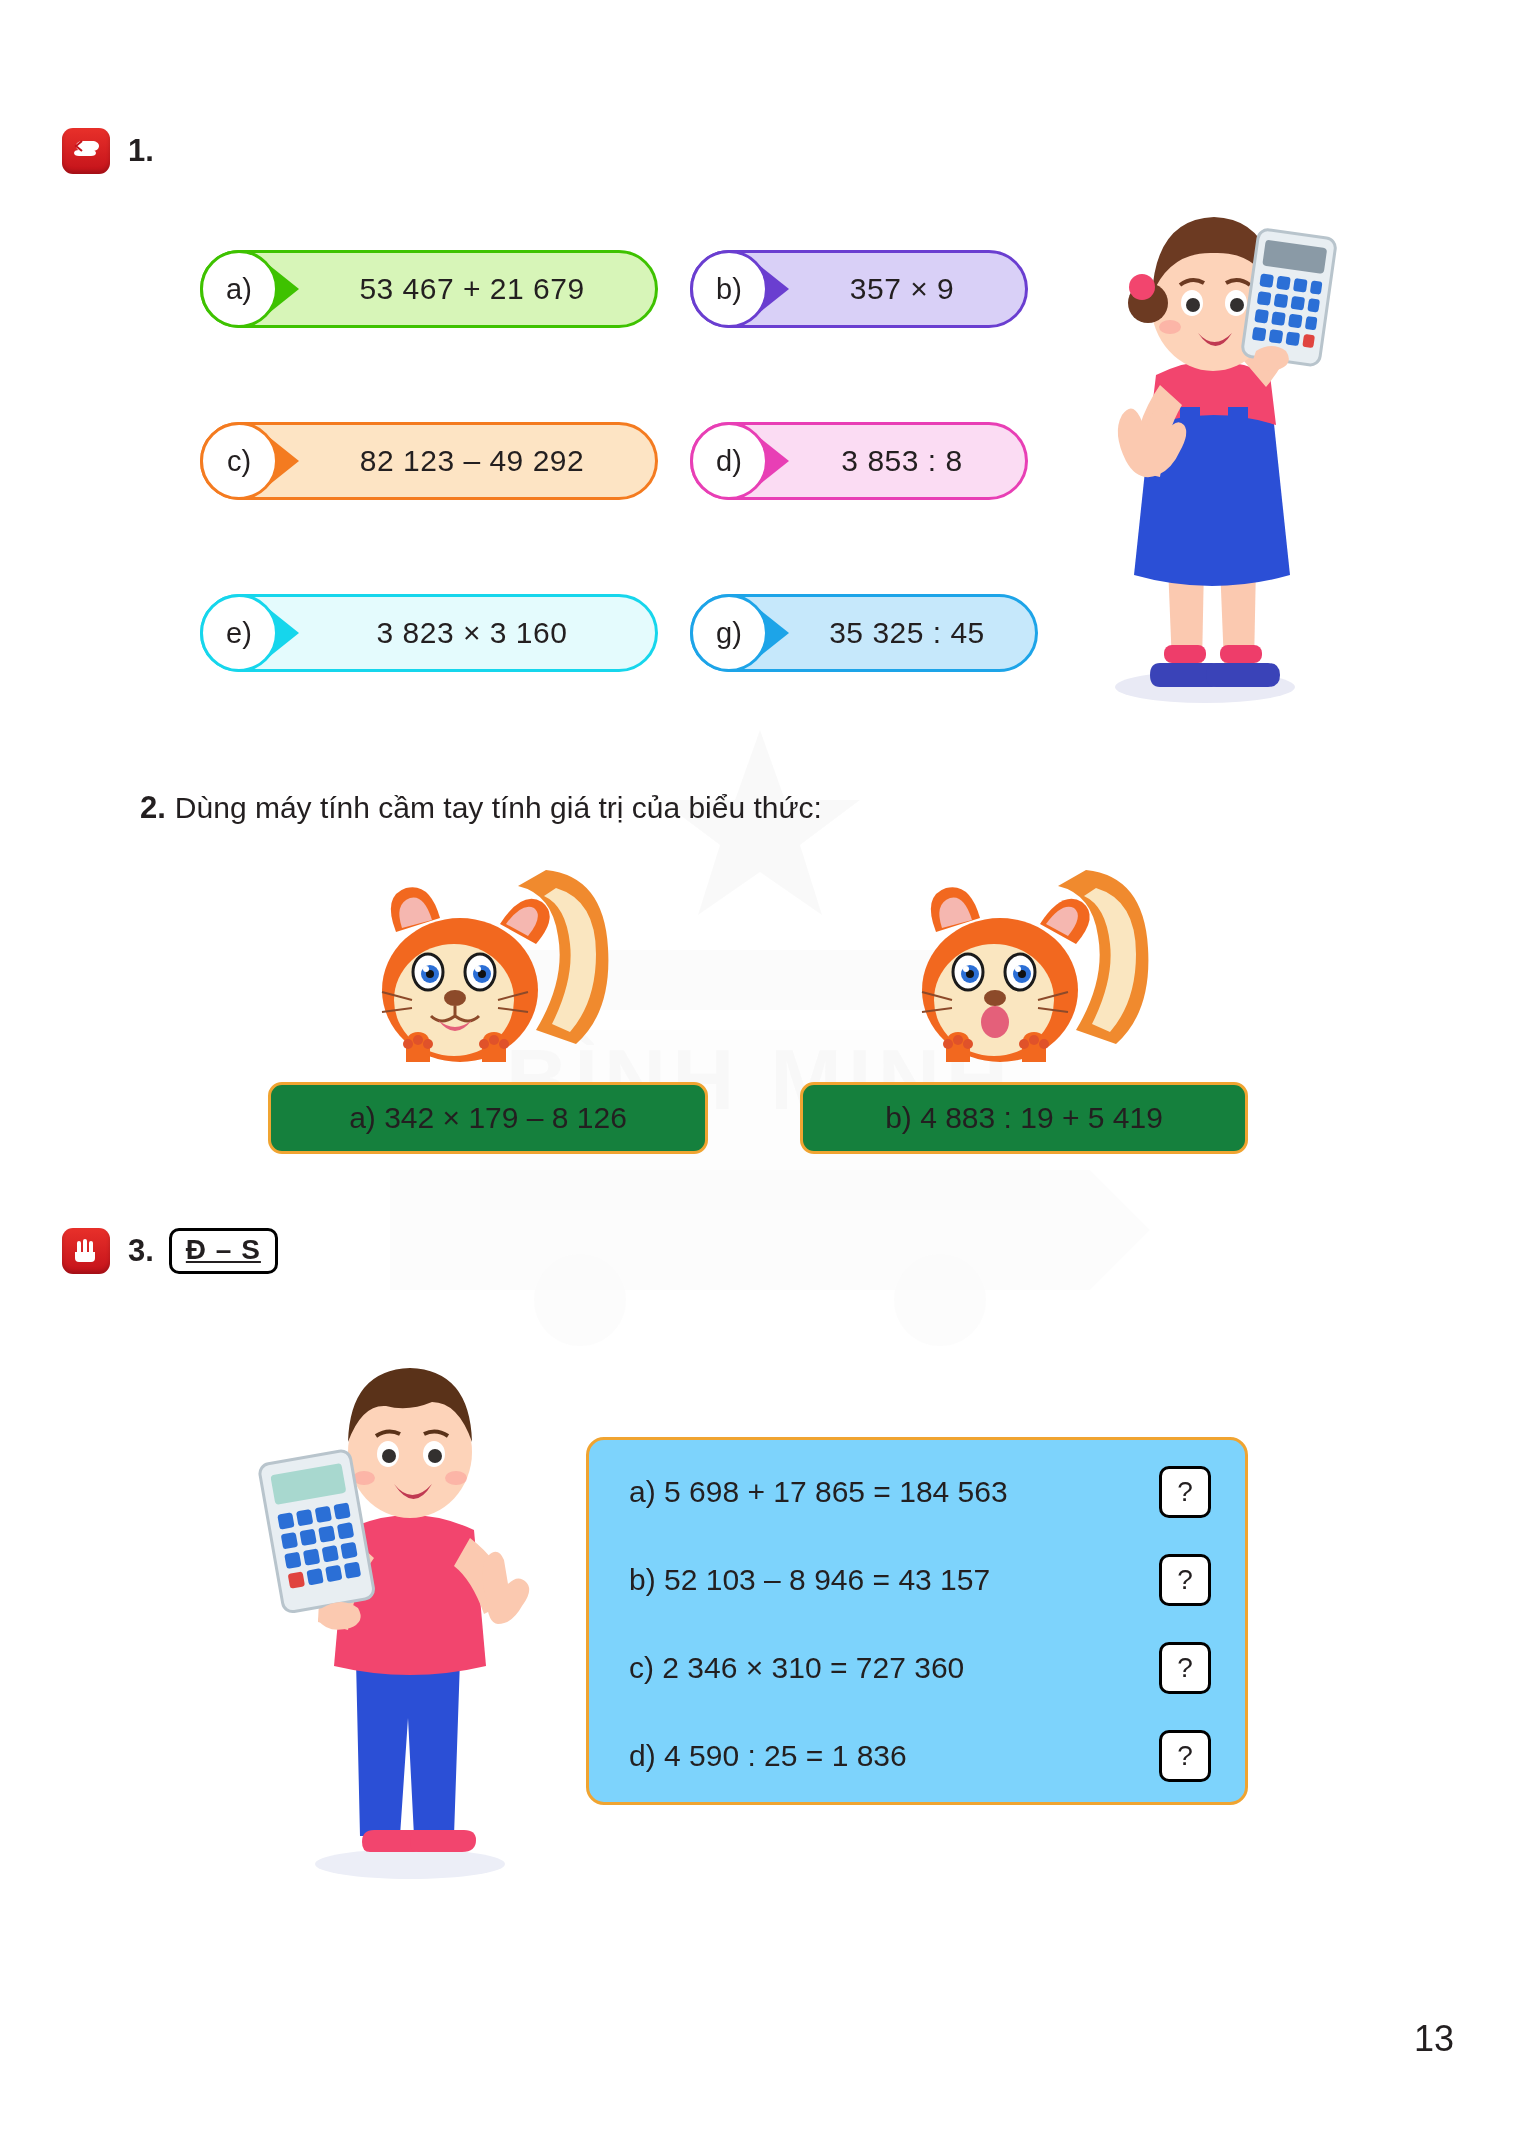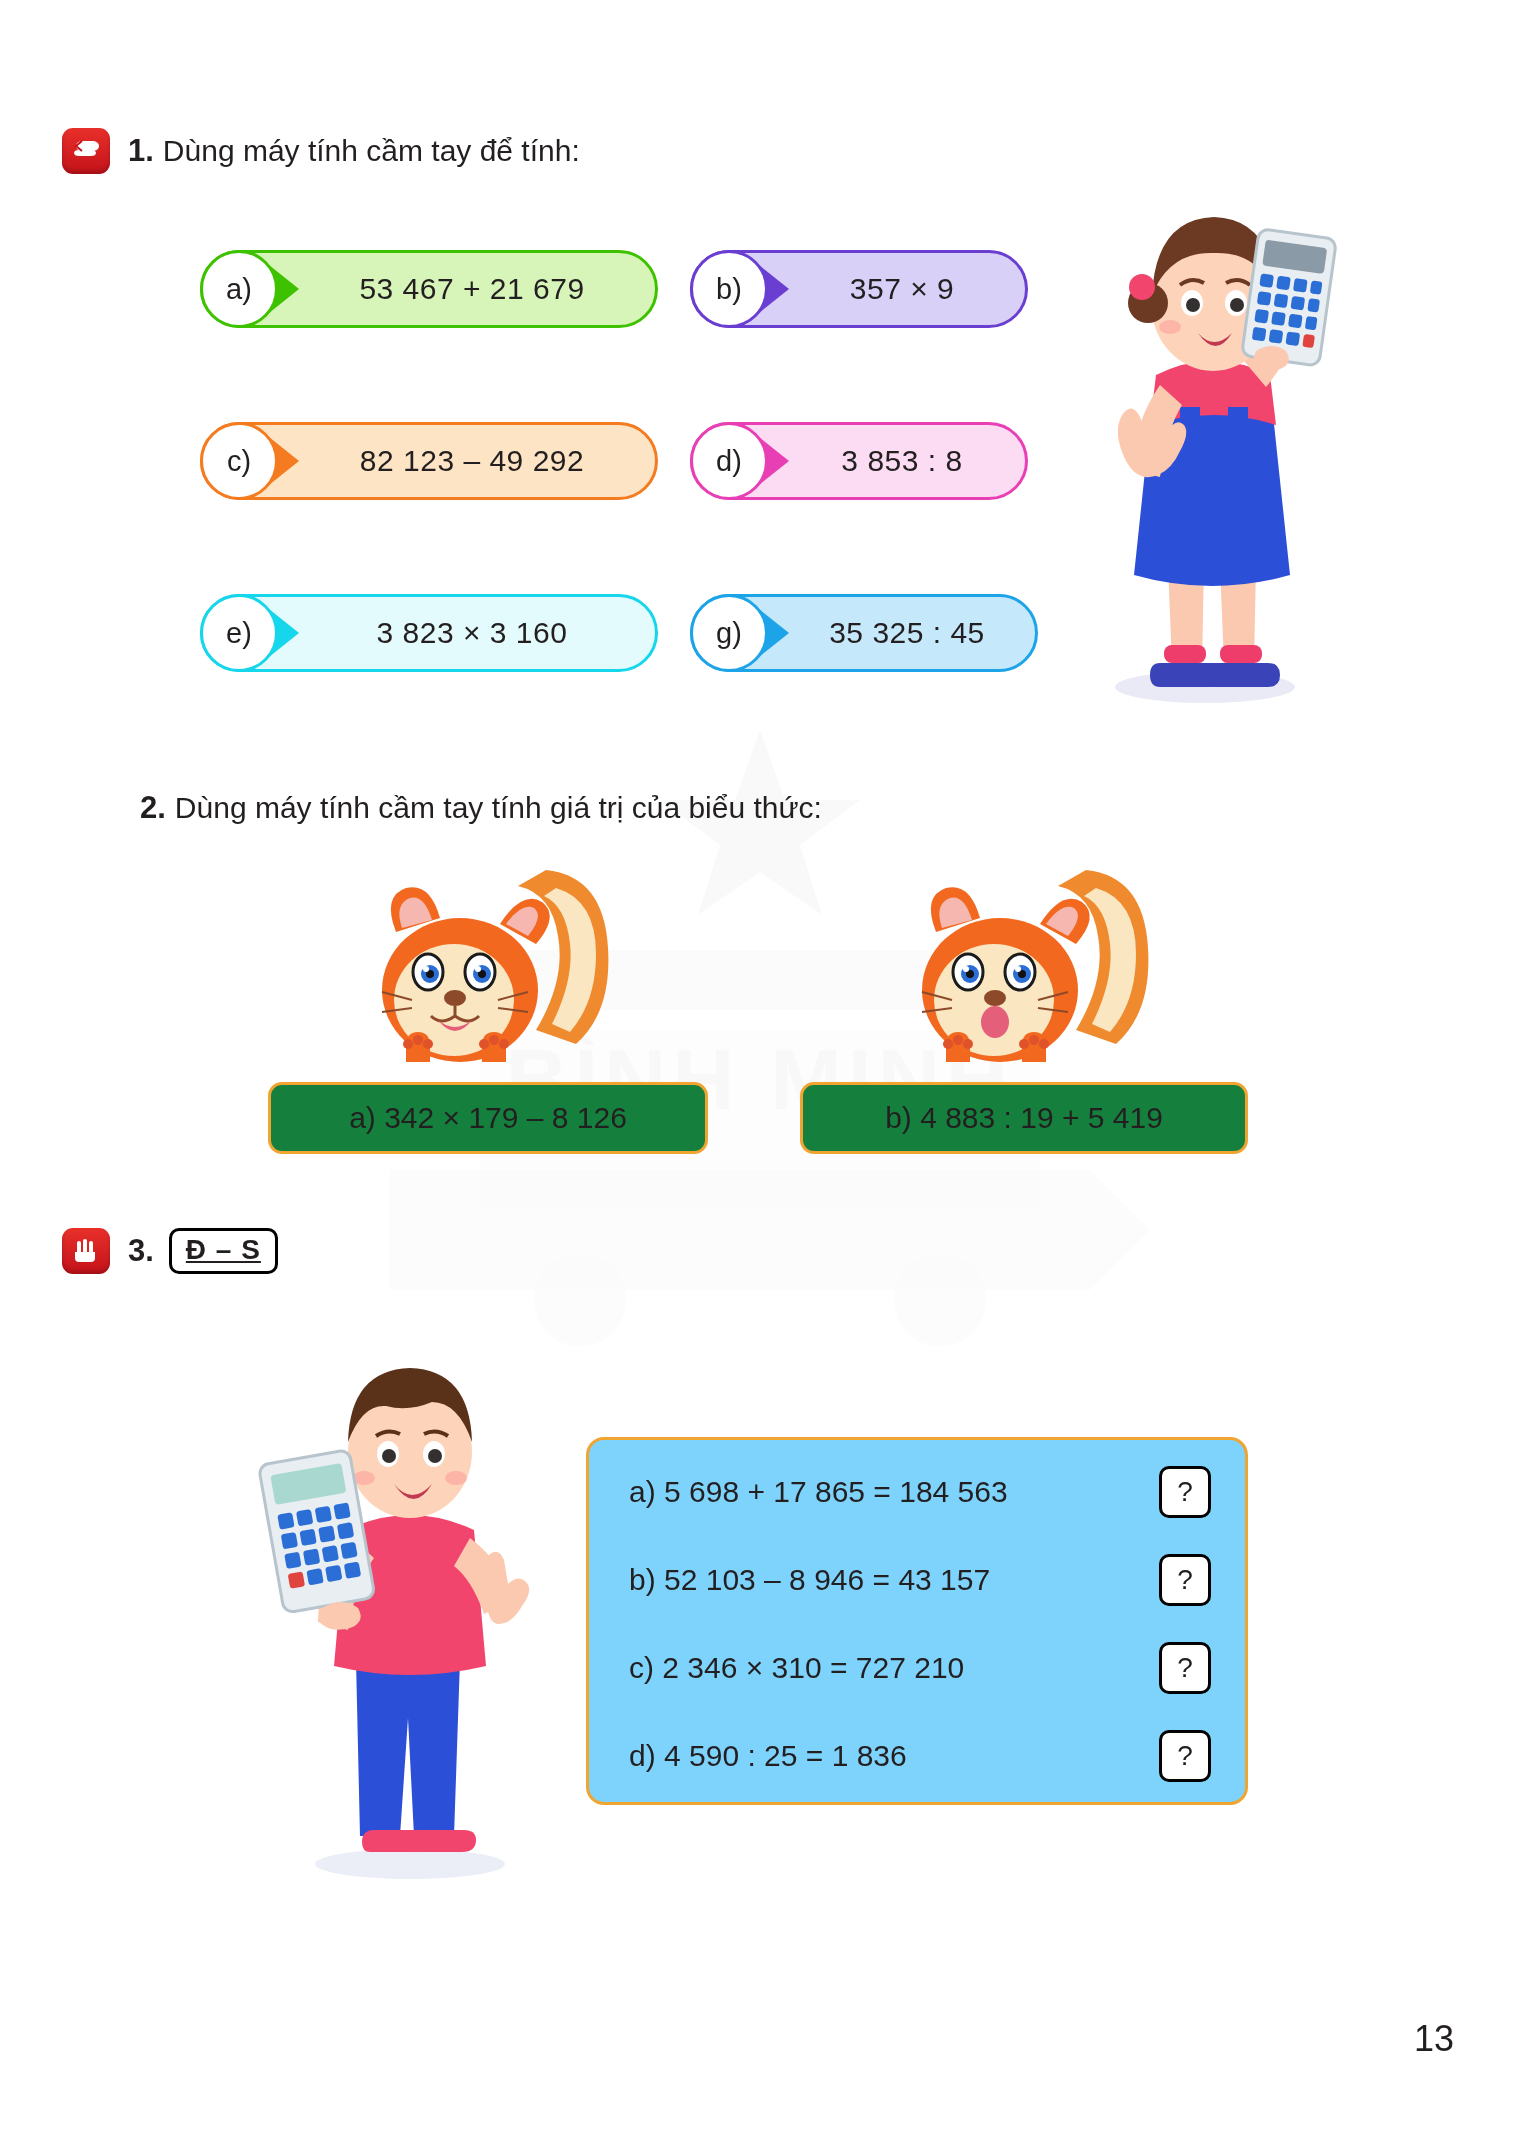--- a/index.html
+++ b/index.html
@@ -178,21 +178,20 @@
 
 <div class="ex1-head">
   <span class="badge">
     <svg width="30" height="28" viewBox="0 0 30 28">
       <path d="M5 9c0-3 3-5 7-5h9c4 0 7 2 7 5s-3 5-7 5h-9c-4 0-7-2-7-5z" fill="#fff"></path>
       <path d="M3 16c0-2 2-3 5-3h12c3 0 5 1 5 3s-2 3-5 3H8c-3 0-5-1-5-3z" fill="#fff"></path>
       <path d="M11 4l-6 5 6 5" fill="none" stroke="#c3121a" stroke-width="2"></path>
     </svg>
   </span>
   <span class="qnum">1.</span>
-  <span class="qtext">Dùng máy tính cầm tay để tính:</span>
 </div>
 
 <div class="pill" style="left:200px; top:250px; width:458px; background:#d7f5b8; border-color:#3ec200;">
   <span class="circle" style="border-color:#3ec200;">a)</span>
   <span class="arrow" style="border-left:30px solid #3ec200;"></span>
   <span class="expr">53 467 + 21 679</span>
 </div>
 
 <div class="pill" style="left:690px; top:250px; width:338px; background:#d9d0f7; border-color:#6a3ed0;">
   <span class="circle" style="border-color:#6a3ed0;">b)</span>
@@ -448,21 +447,21 @@
 <div class="ex3-panel">
   <div class="ex3-row" style="top:24px;">
     <span class="txt">a) 5 698 + 17 865 = 184 563</span>
     <span class="qmark">?</span>
   </div>
   <div class="ex3-row" style="top:112px;">
     <span class="txt">b) 52 103 – 8 946 = 43 157</span>
     <span class="qmark">?</span>
   </div>
   <div class="ex3-row" style="top:200px;">
-    <span class="txt">c) 2 346 × 310 = 727 210</span>
+    <span class="txt">c) 2 346 × 310 = 727 360</span>
     <span class="qmark">?</span>
   </div>
   <div class="ex3-row" style="top:288px;">
     <span class="txt">d) 4 590 : 25 = 1 836</span>
     <span class="qmark">?</span>
   </div>
 </div>
 
 <div class="pageno">13</div>
 

